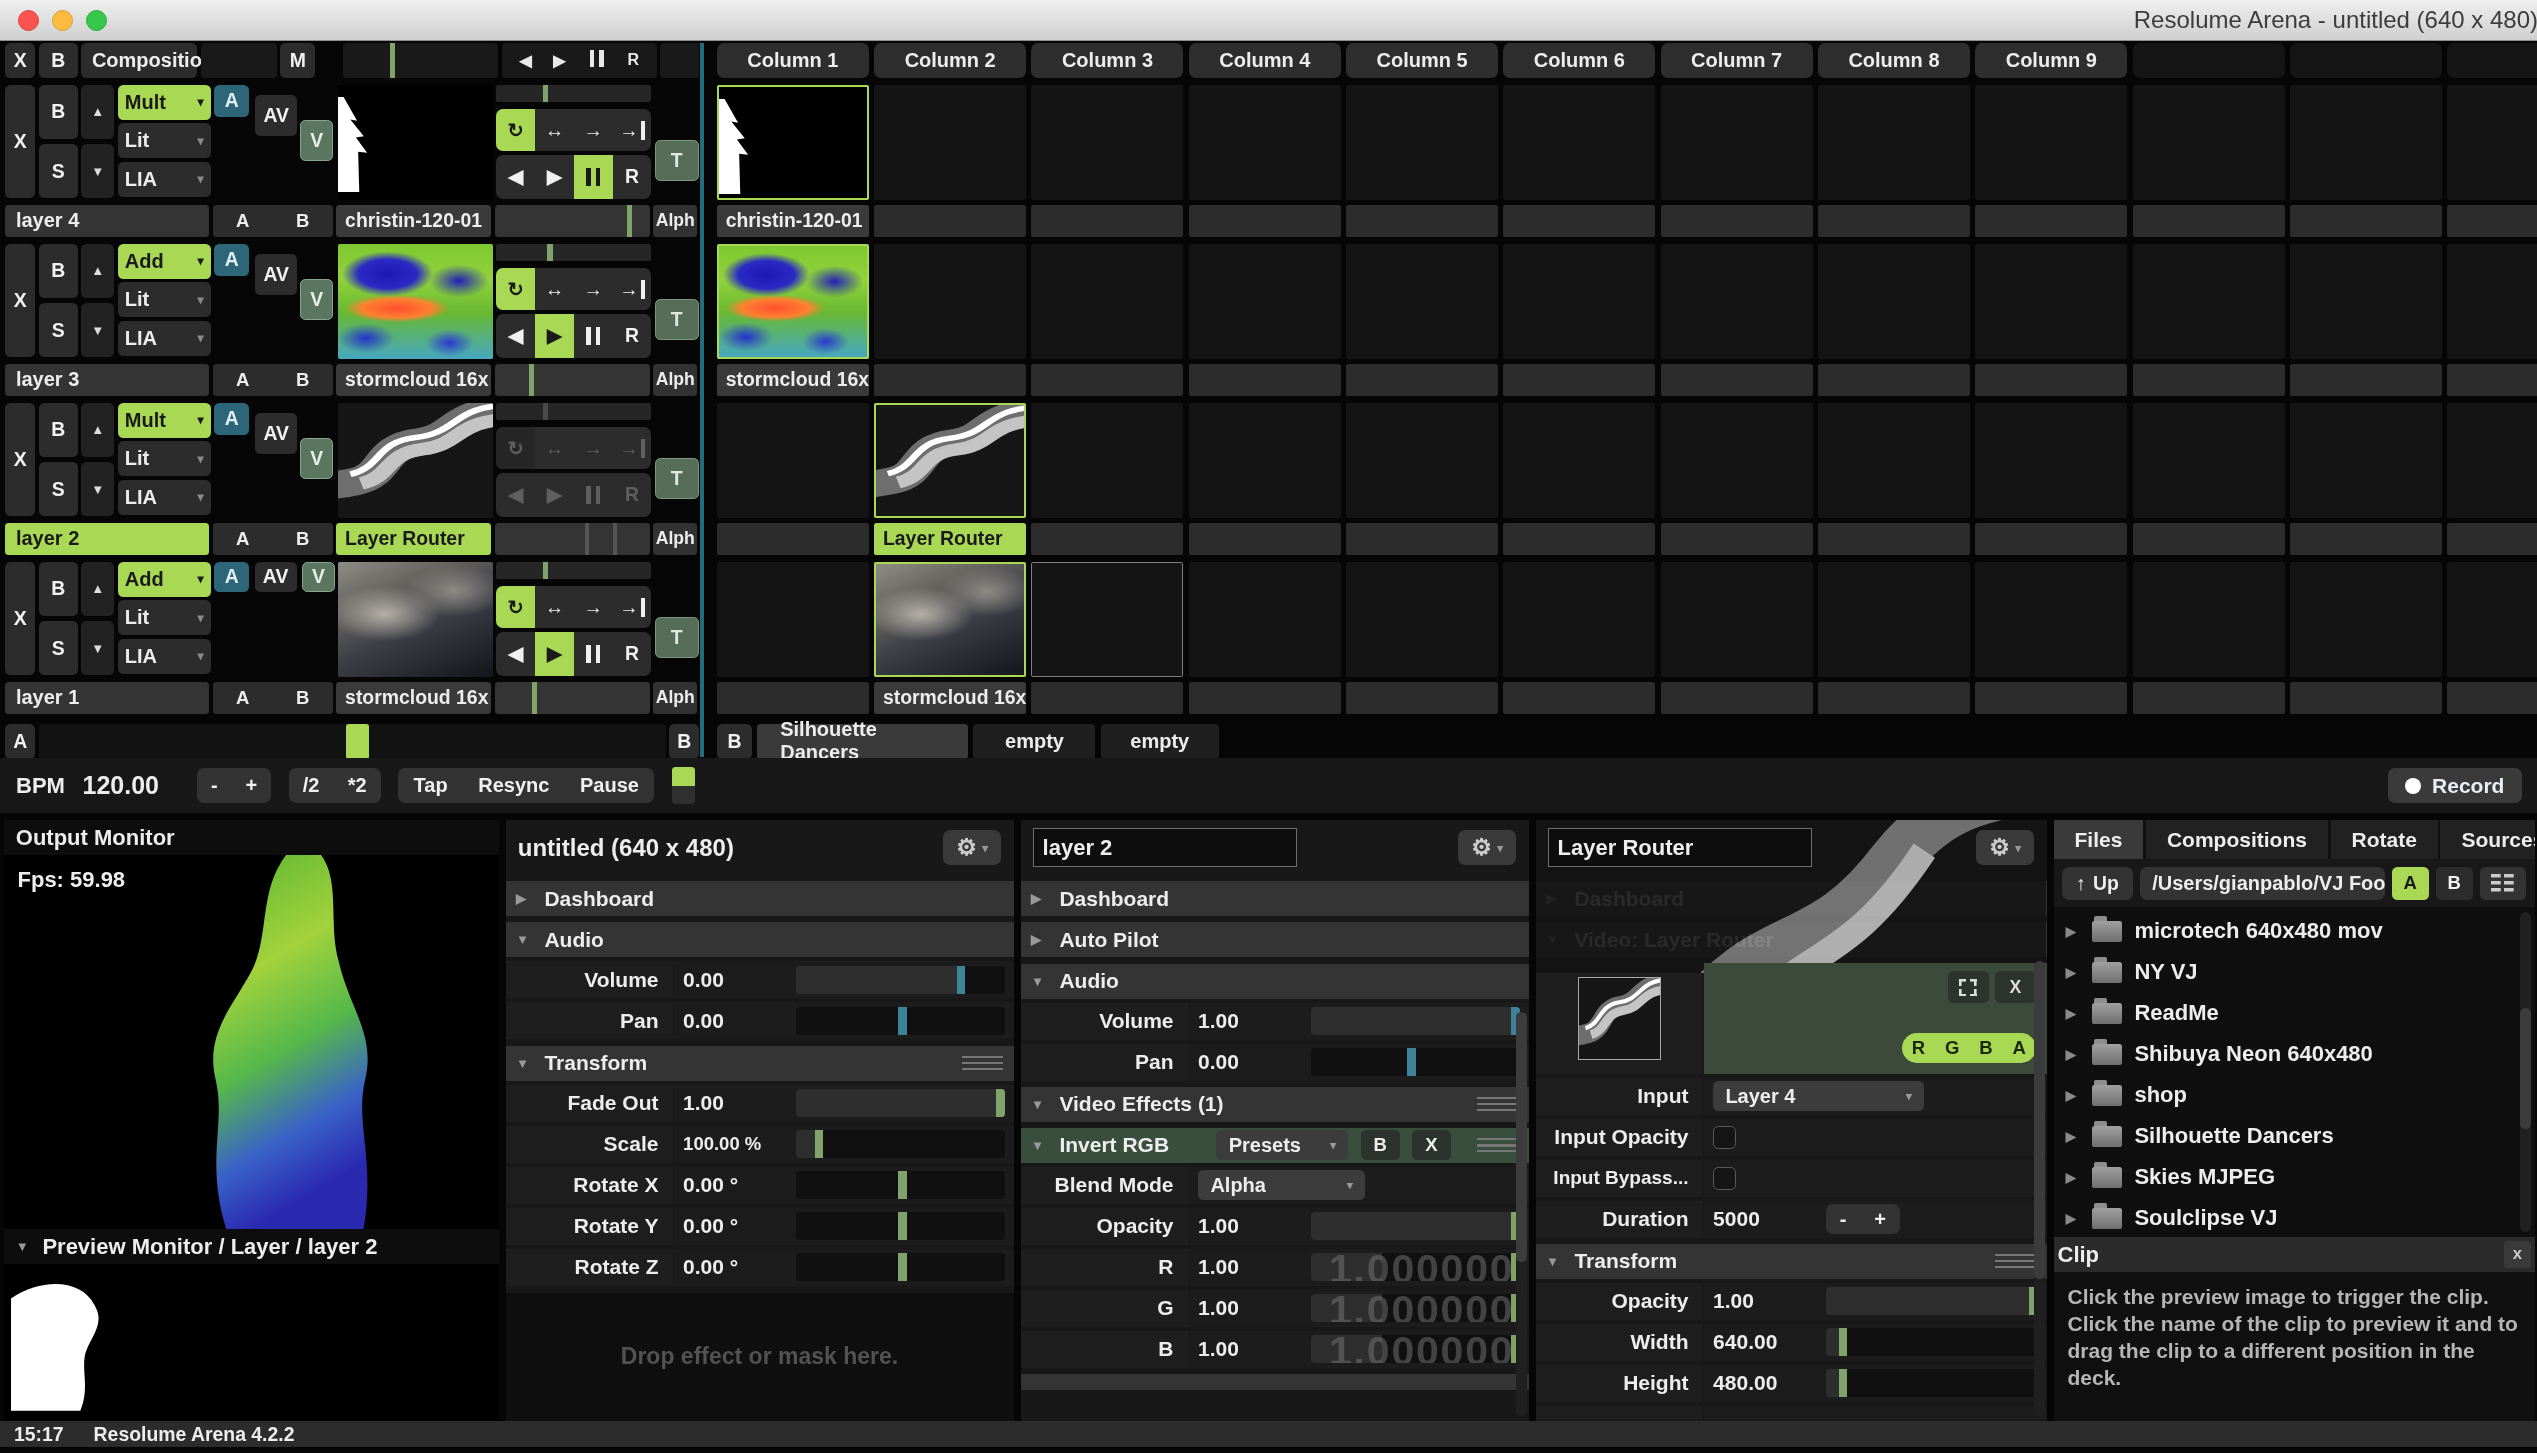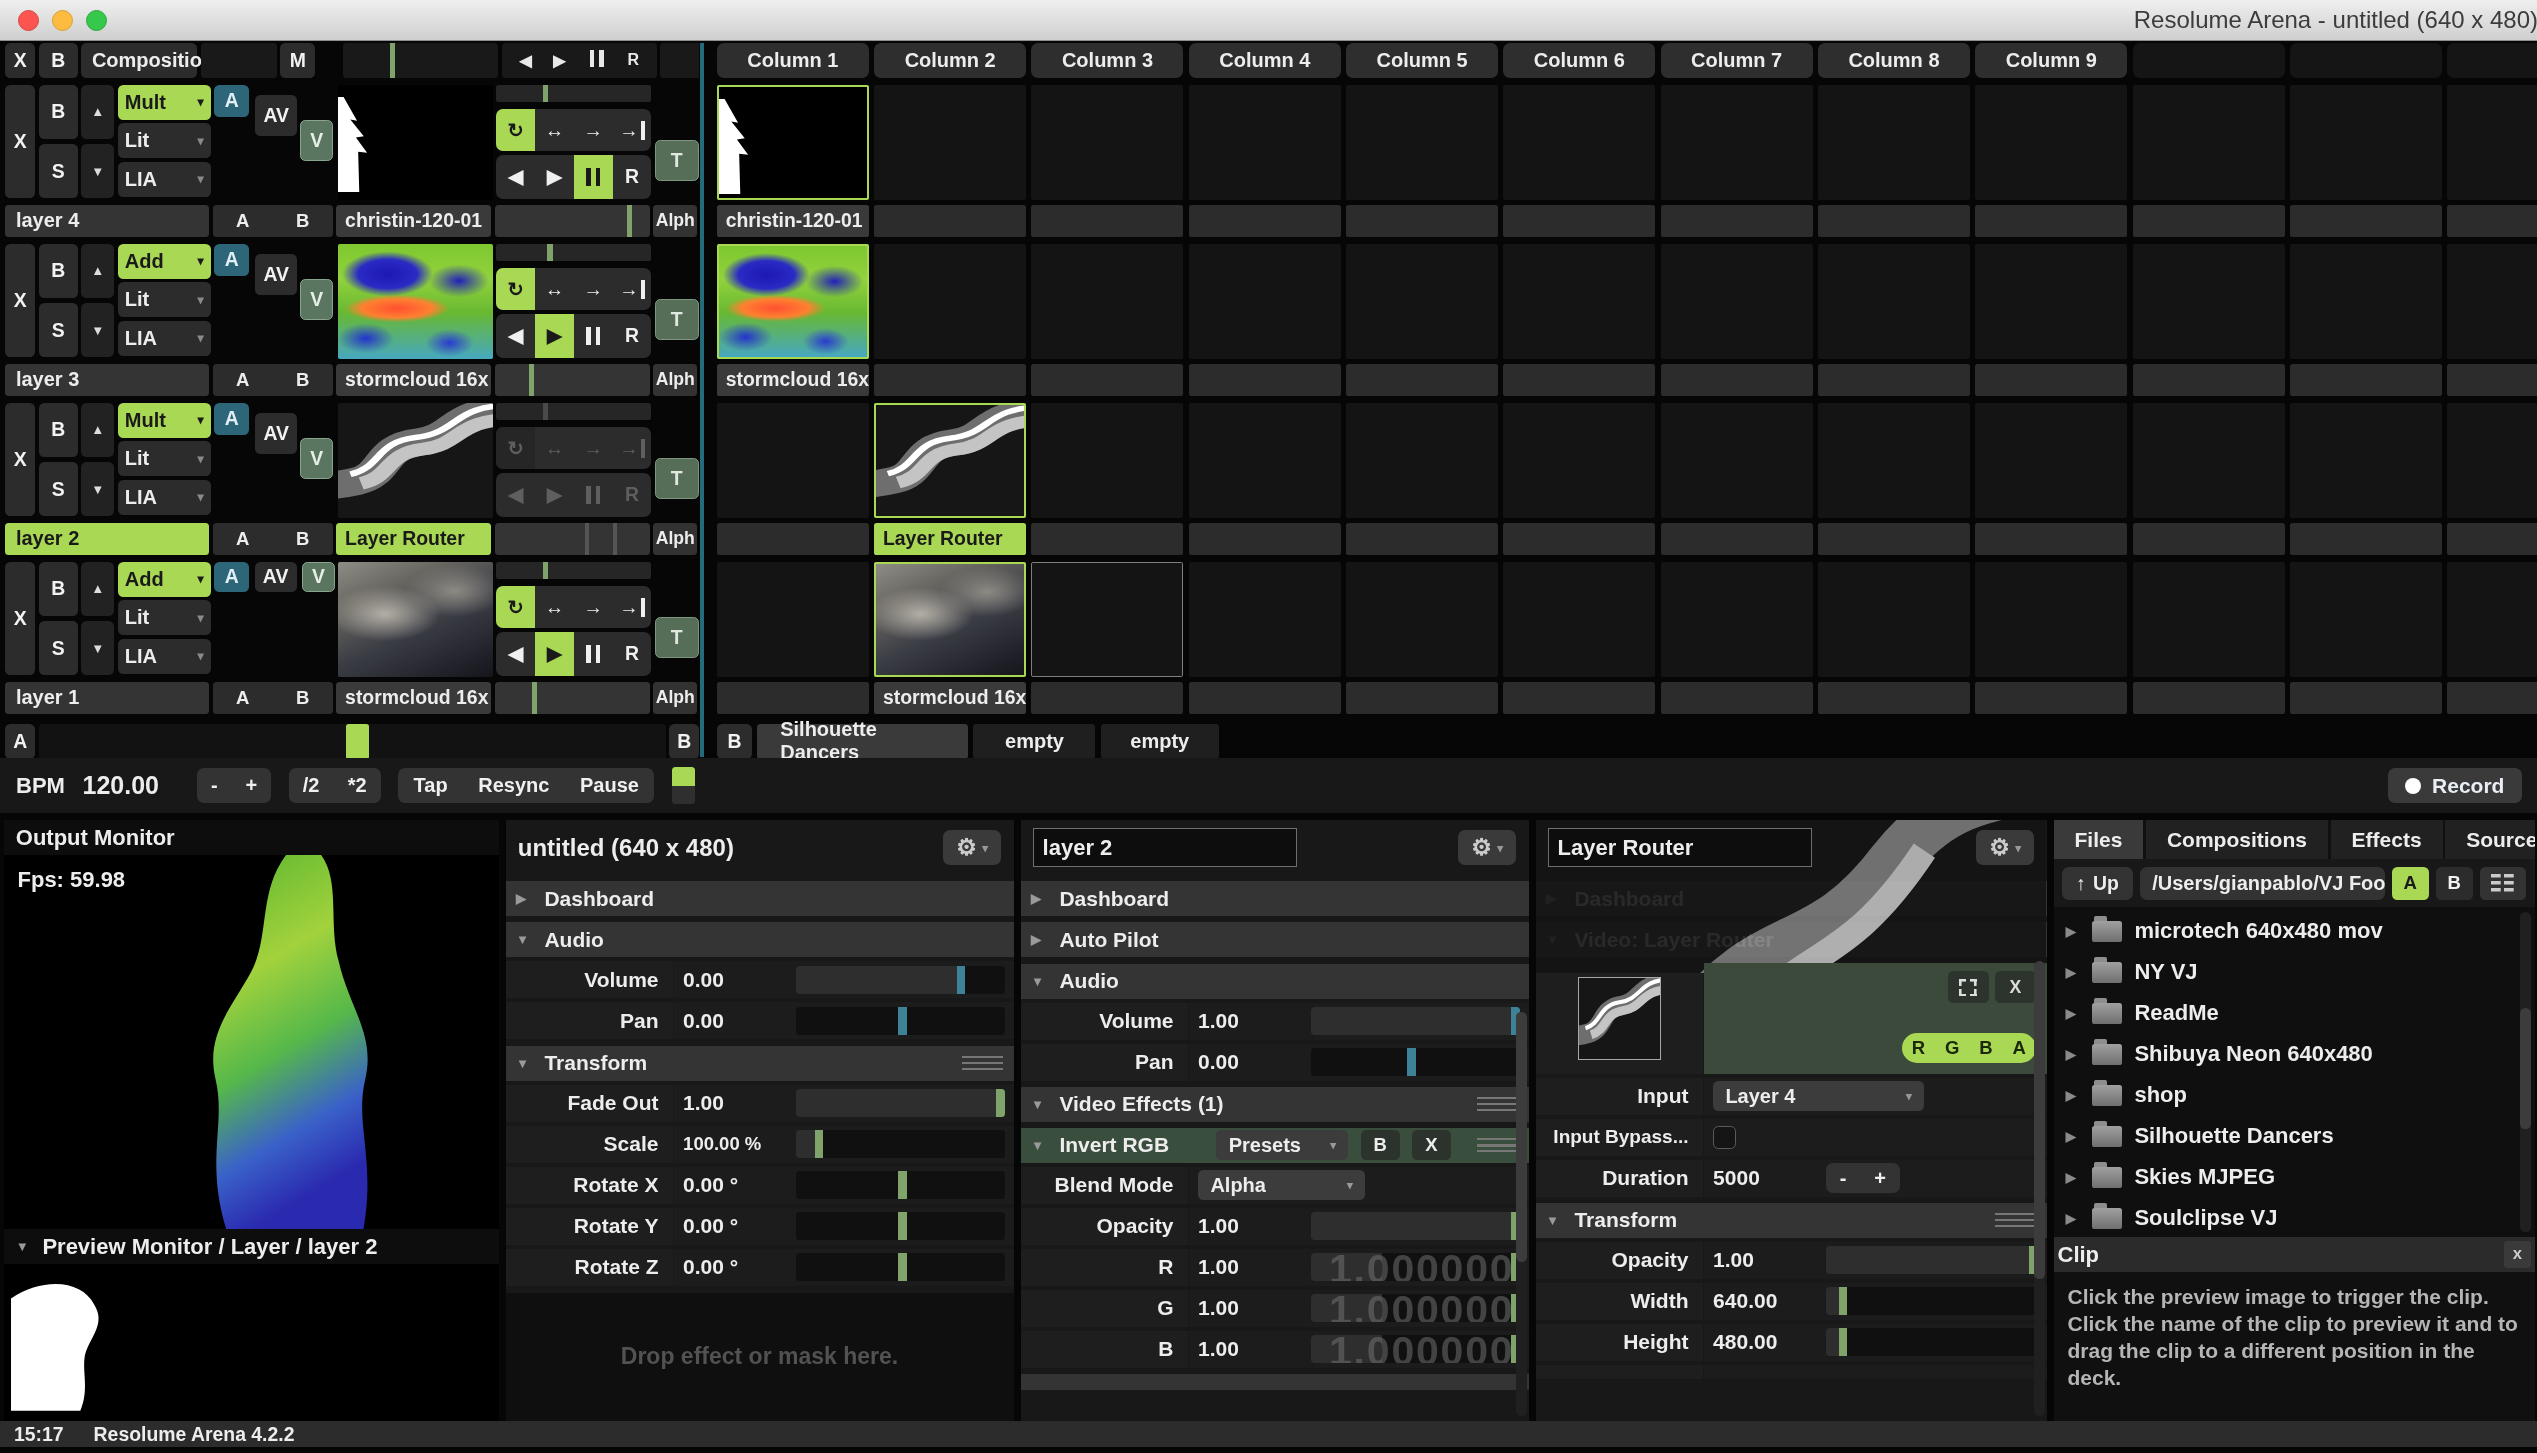--- a/index.html
+++ b/index.html
@@ -1065,20 +1065,26 @@
       <div class="prow">
           <div class="plab">Input</div>
           <div class="pbody">
             <div class="dd" style="width:211px;justify-content:space-between">
               <span>Layer 4</span>
               <span class="car">▾</span>
             </div>
           </div>
         </div>
       <div class="prow">
+          <div class="plab">Input Opacity</div>
+          <div class="pbody">
+            <span class="cb"></span>
+          </div>
+        </div>
+      <div class="prow">
           <div class="plab" style="font-size:19px">Input Bypass...</div>
           <div class="pbody">
             <span class="cb"></span>
           </div>
         </div>
       <div class="prow">
           <div class="plab">Duration</div>
           <div class="pbody">
             <span class="pv">5000</span>
             <div class="pill" style="width:74px;height:30px">
@@ -1128,21 +1134,21 @@
         </div>
       <div class="vsb" style="top:141px;bottom:5.3px">
           <i style="top:0;height:70%"></i>
         </div>
     </div>
 
     <div class="panel p-brow">
       <div class="tabs">
         <div class="tab active">Files</div>
         <div class="tab">Compositions</div>
-        <div class="tab">Effects</div>
+        <div class="tab">Rotate</div>
         <div class="tab">Sources</div>
       </div>
       <div class="btool">
         <div class="upbtn">
             <span>↑</span>
             <span>Up</span>
           </div>
         <div class="pathdd">
             <span>/Users/gianpablo/VJ Footage</span>
           </div>

